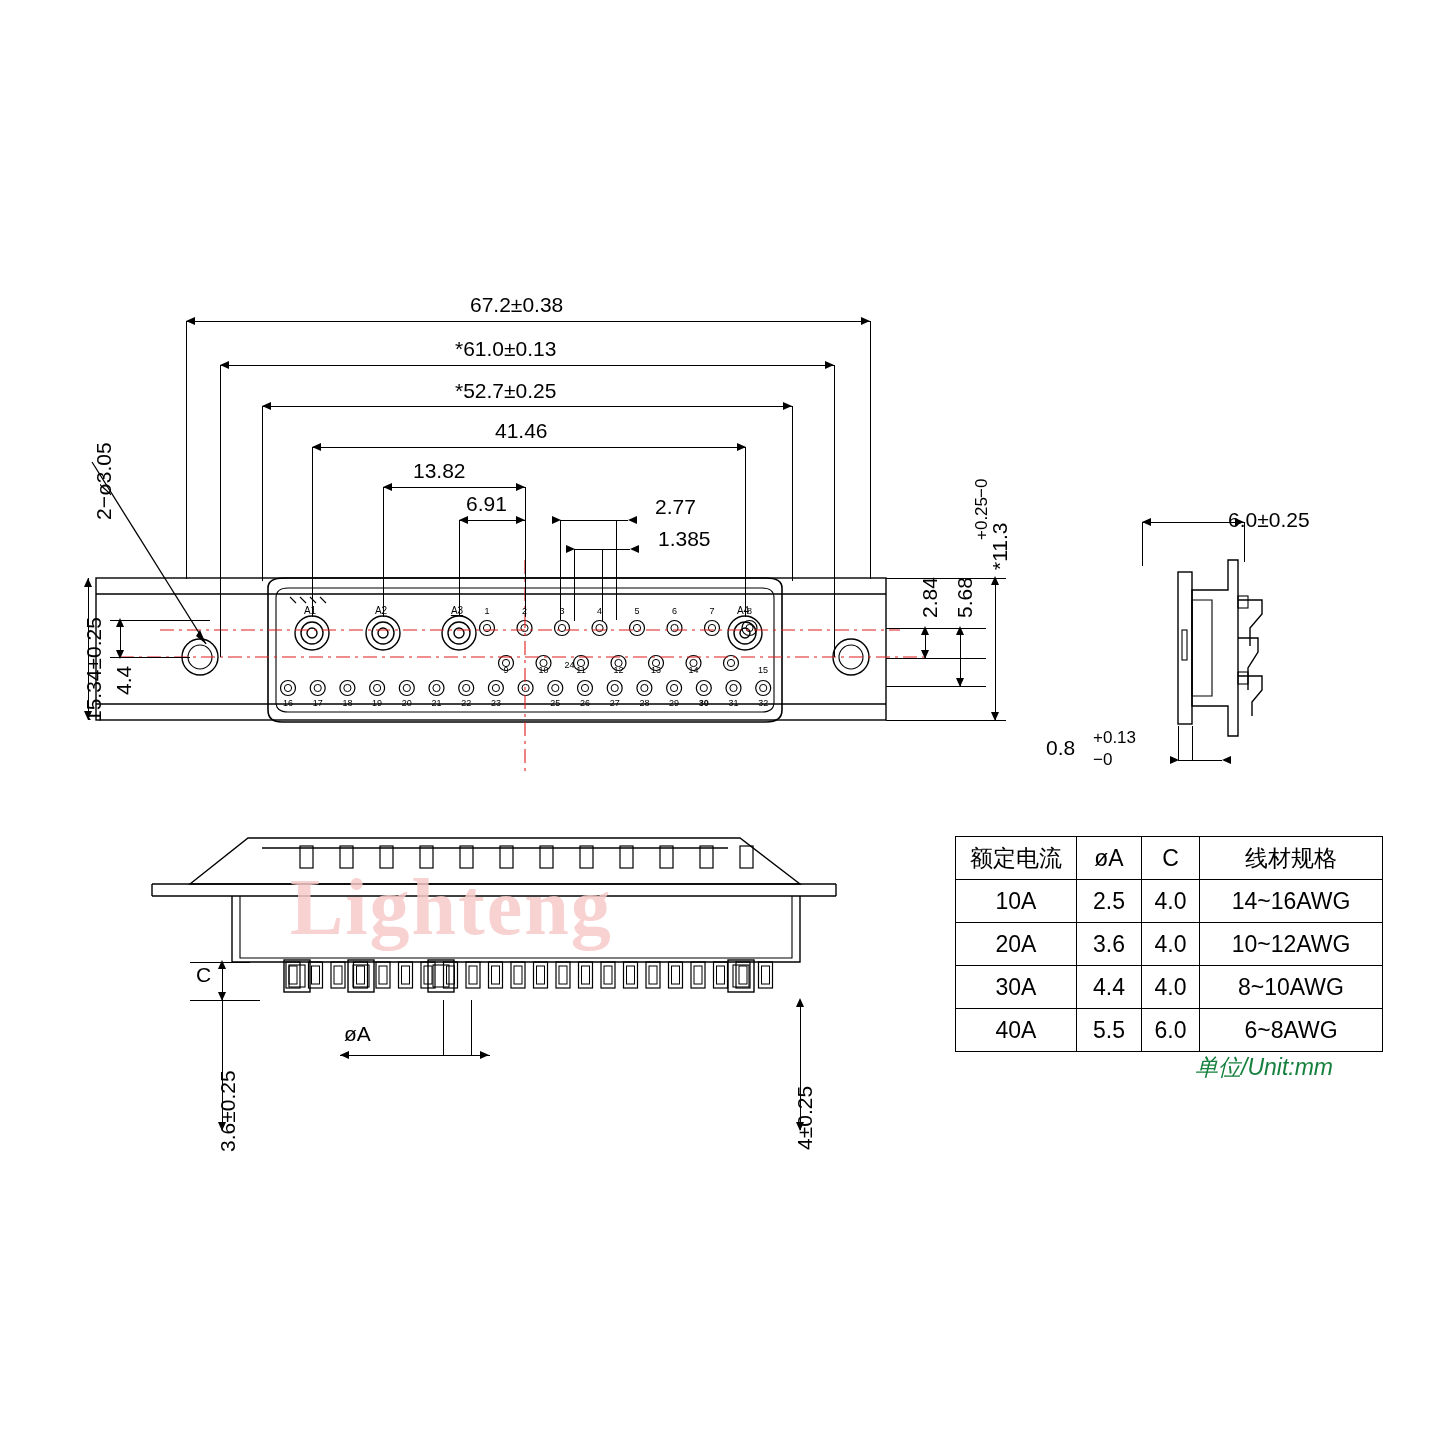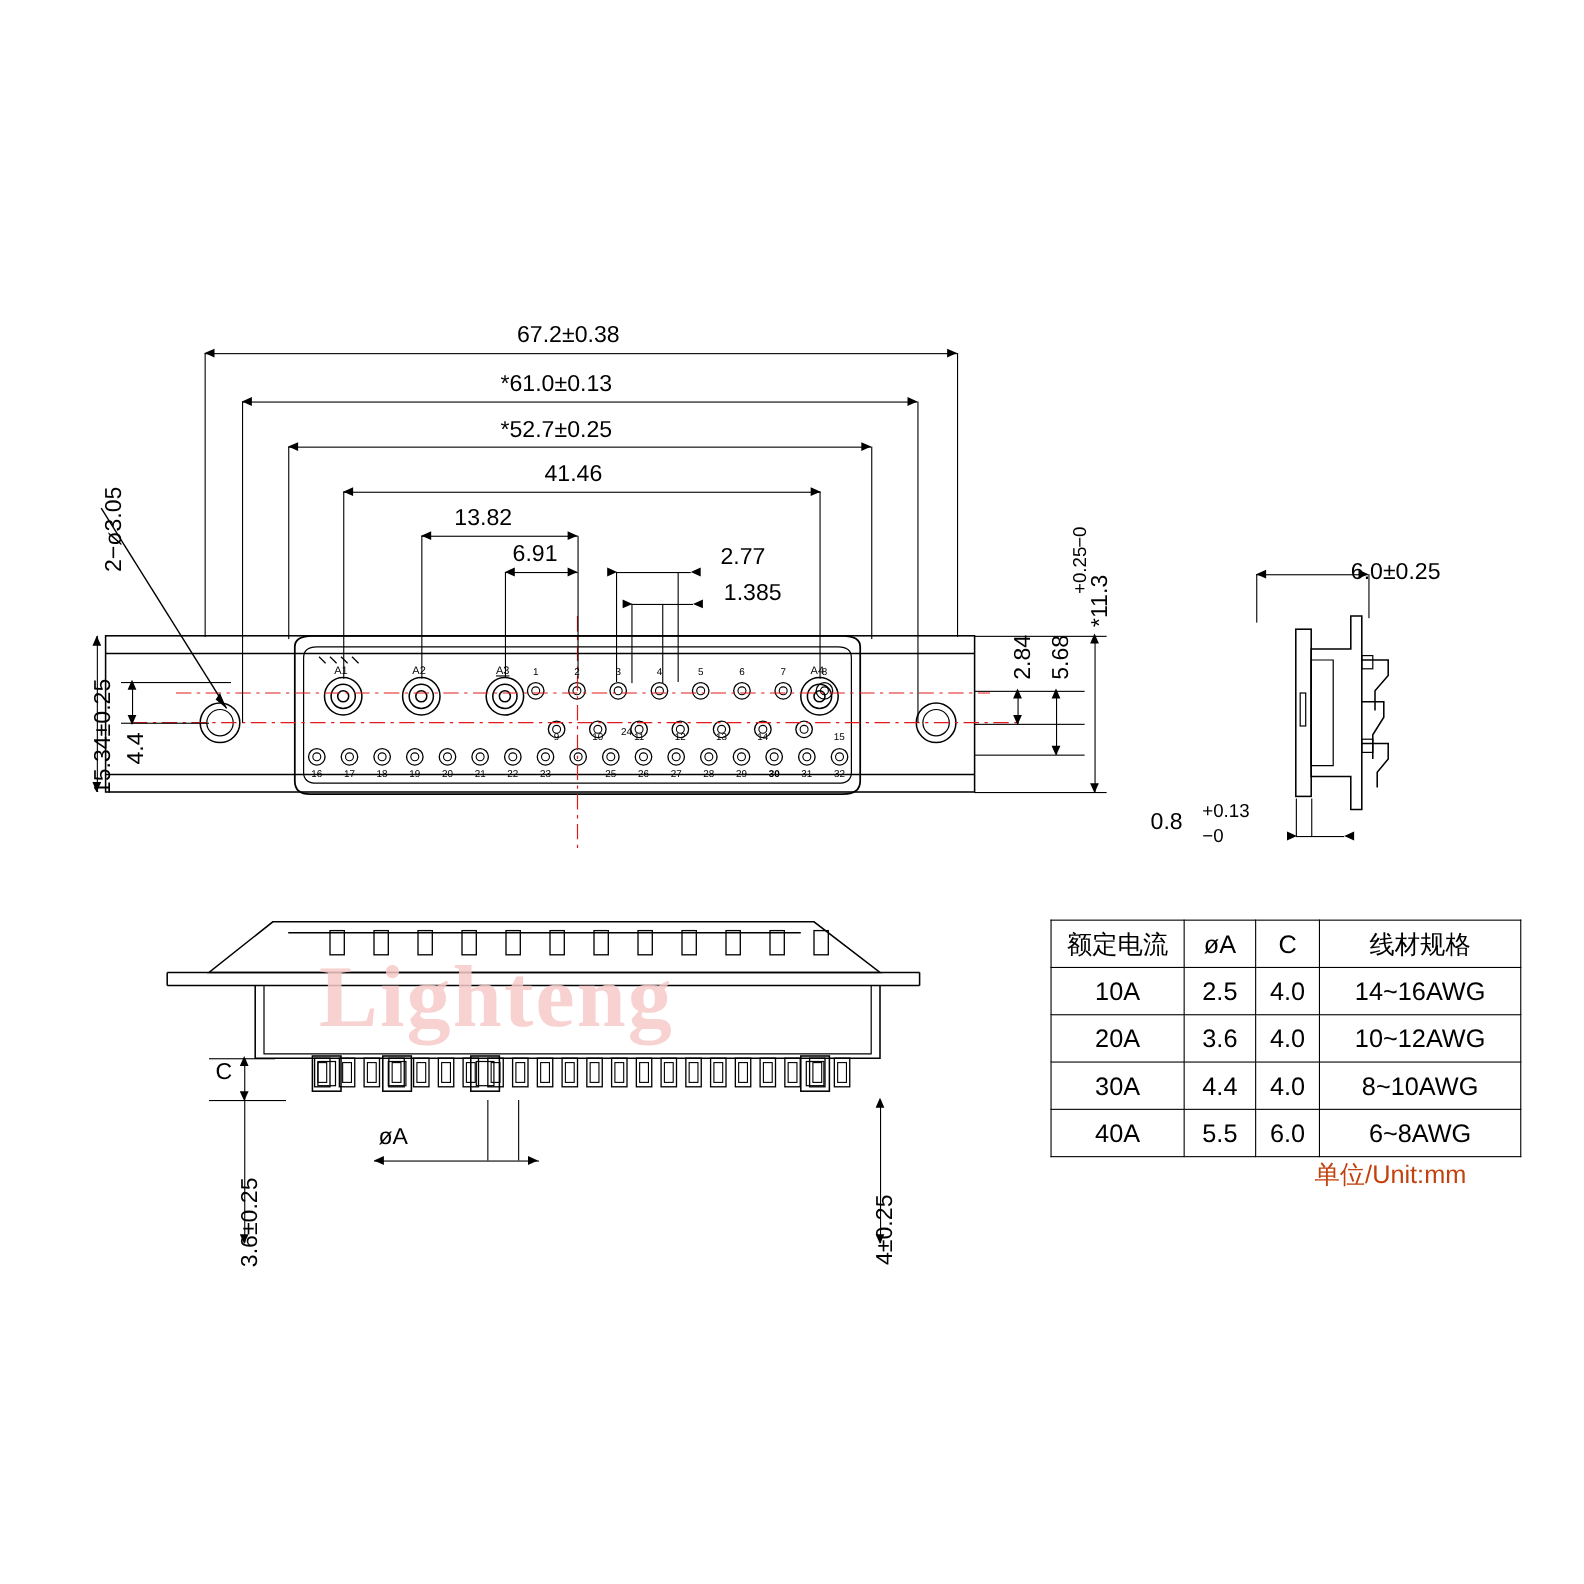--- a/index.html
+++ b/index.html
@@ -22,21 +22,21 @@
 
   
   table.spec{border-collapse:collapse;position:absolute;left:955px;top:836px;}
   table.spec td,table.spec th{border:1.5px solid #000;font-size:23px;text-align:center;font-family:"Liberation Sans",sans-serif;font-weight:normal;color:#000;}
   table.spec th{height:40px;}
   table.spec td{height:40px;}
   .col1{width:118px;}
   .col2{width:62px;}
   .col3{width:55px;}
   .col4{width:180px;}
-  .unit-label{position:absolute;left:1195px;top:1052px;font-size:23px;color:#c2410c;}
+  .unit-label{position:absolute;left:1195px;top:1052px;font-size:23px;color:#15803d;font-style:italic;}
 
   .wm{position:absolute;left:290px;top:862px;font-size:80px;font-weight:bold;color:#f7c9c9;letter-spacing:2px;font-family:"Liberation Serif",serif;opacity:.85;}
   svg{position:absolute;left:0;top:0;overflow:visible;}
 </style>
 </head>
 <body>
 
 <div class="stage">
 
   <svg width="1440" height="1440">

